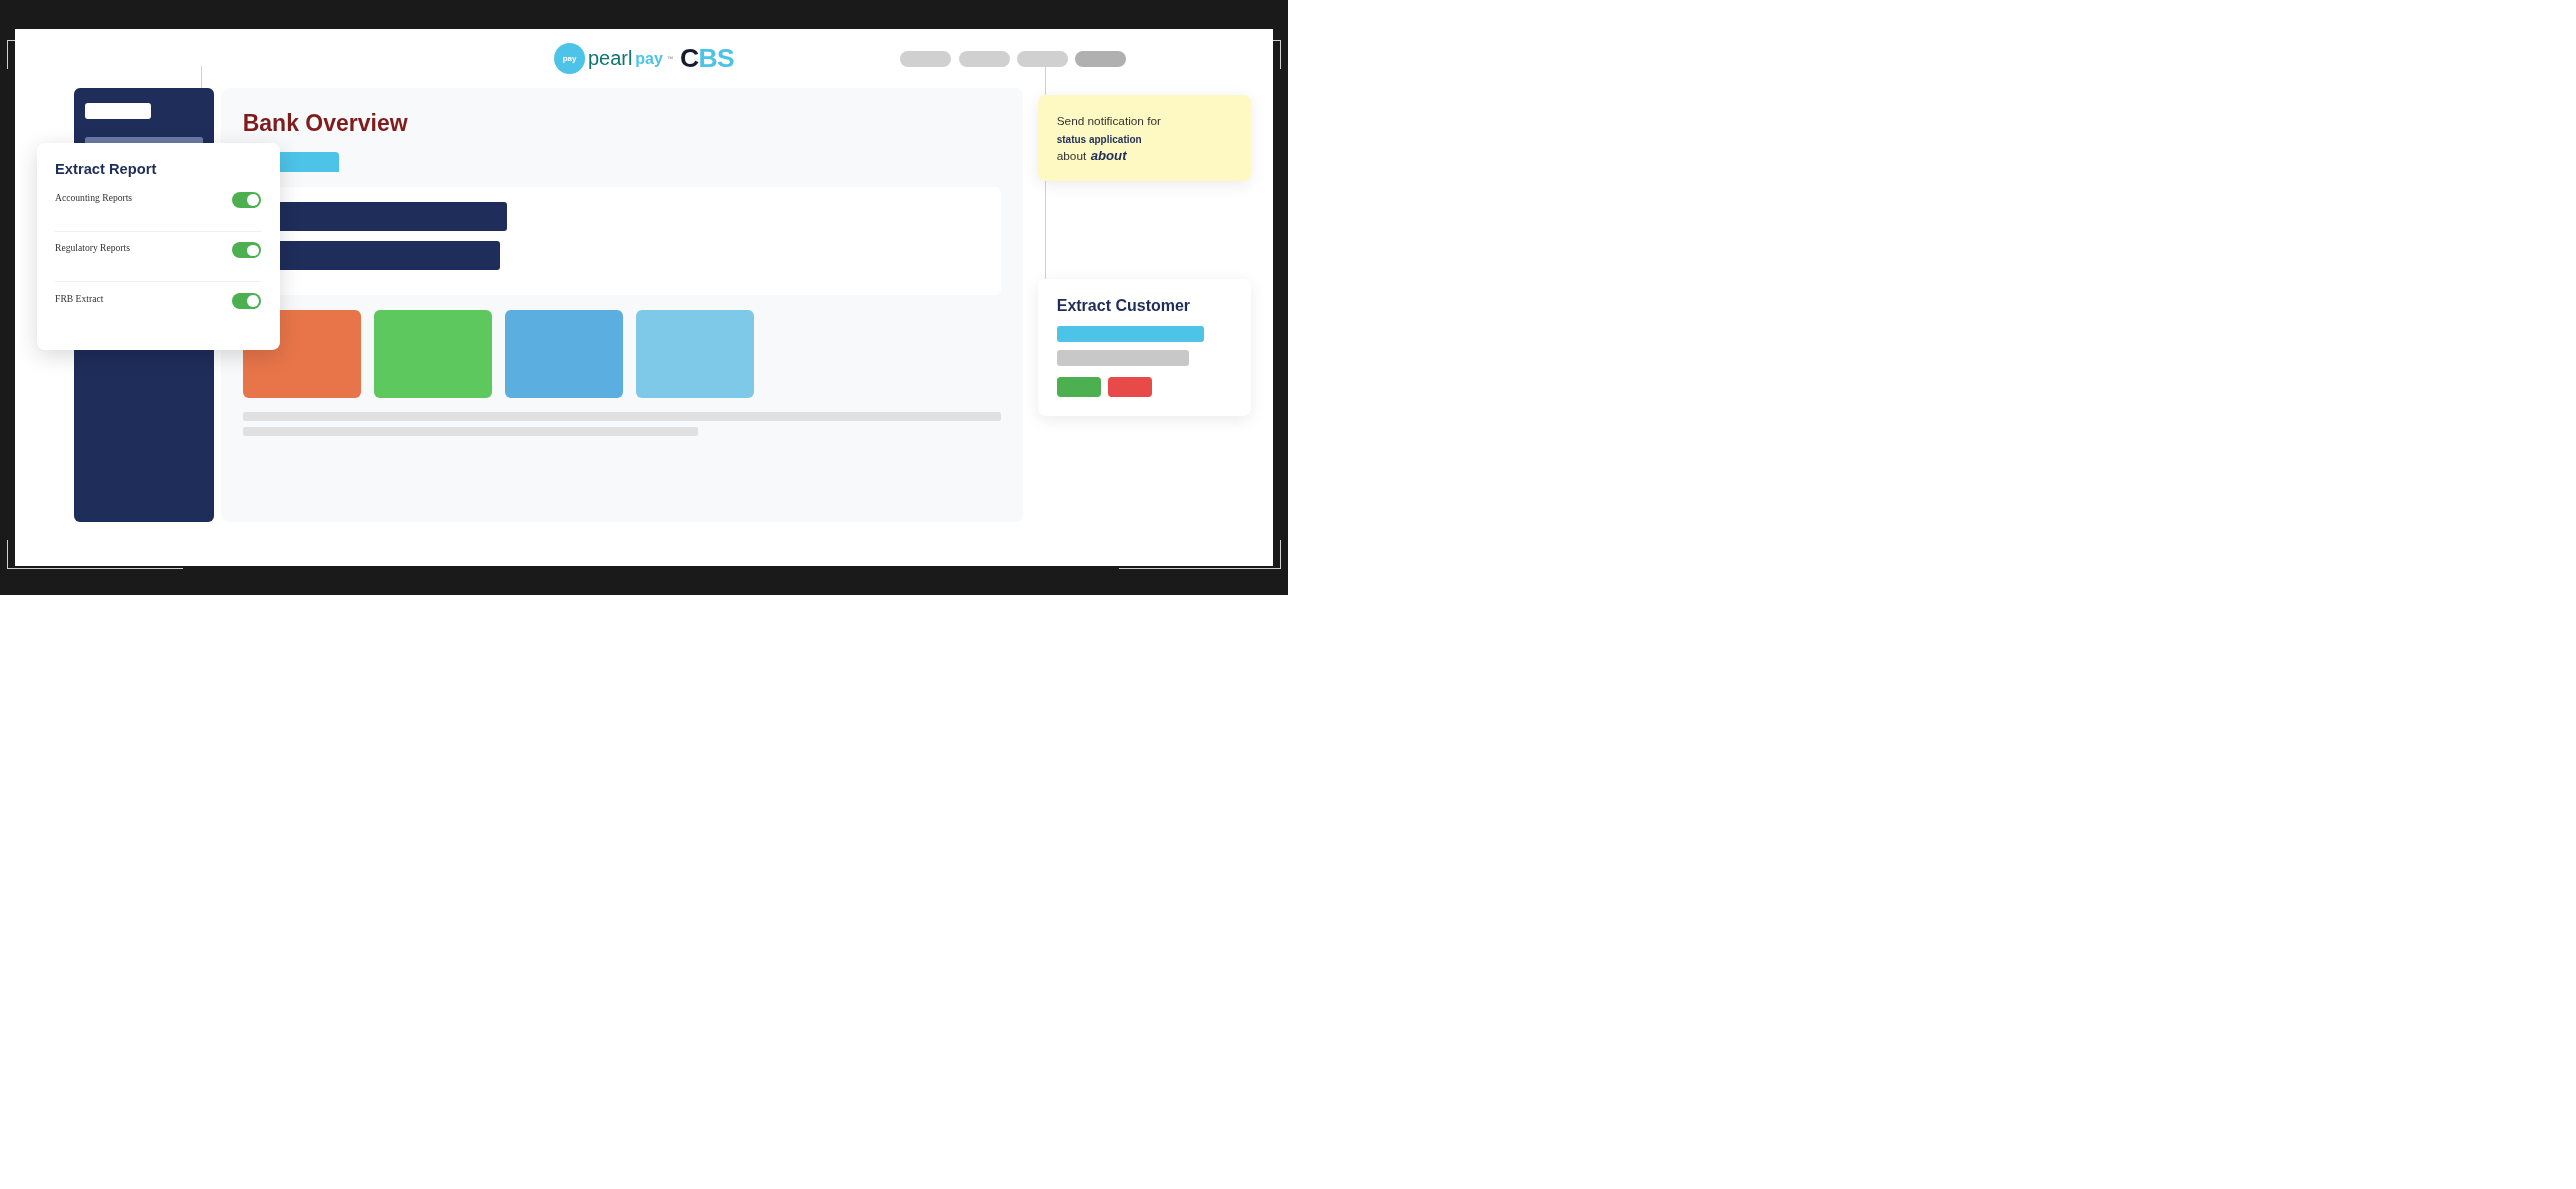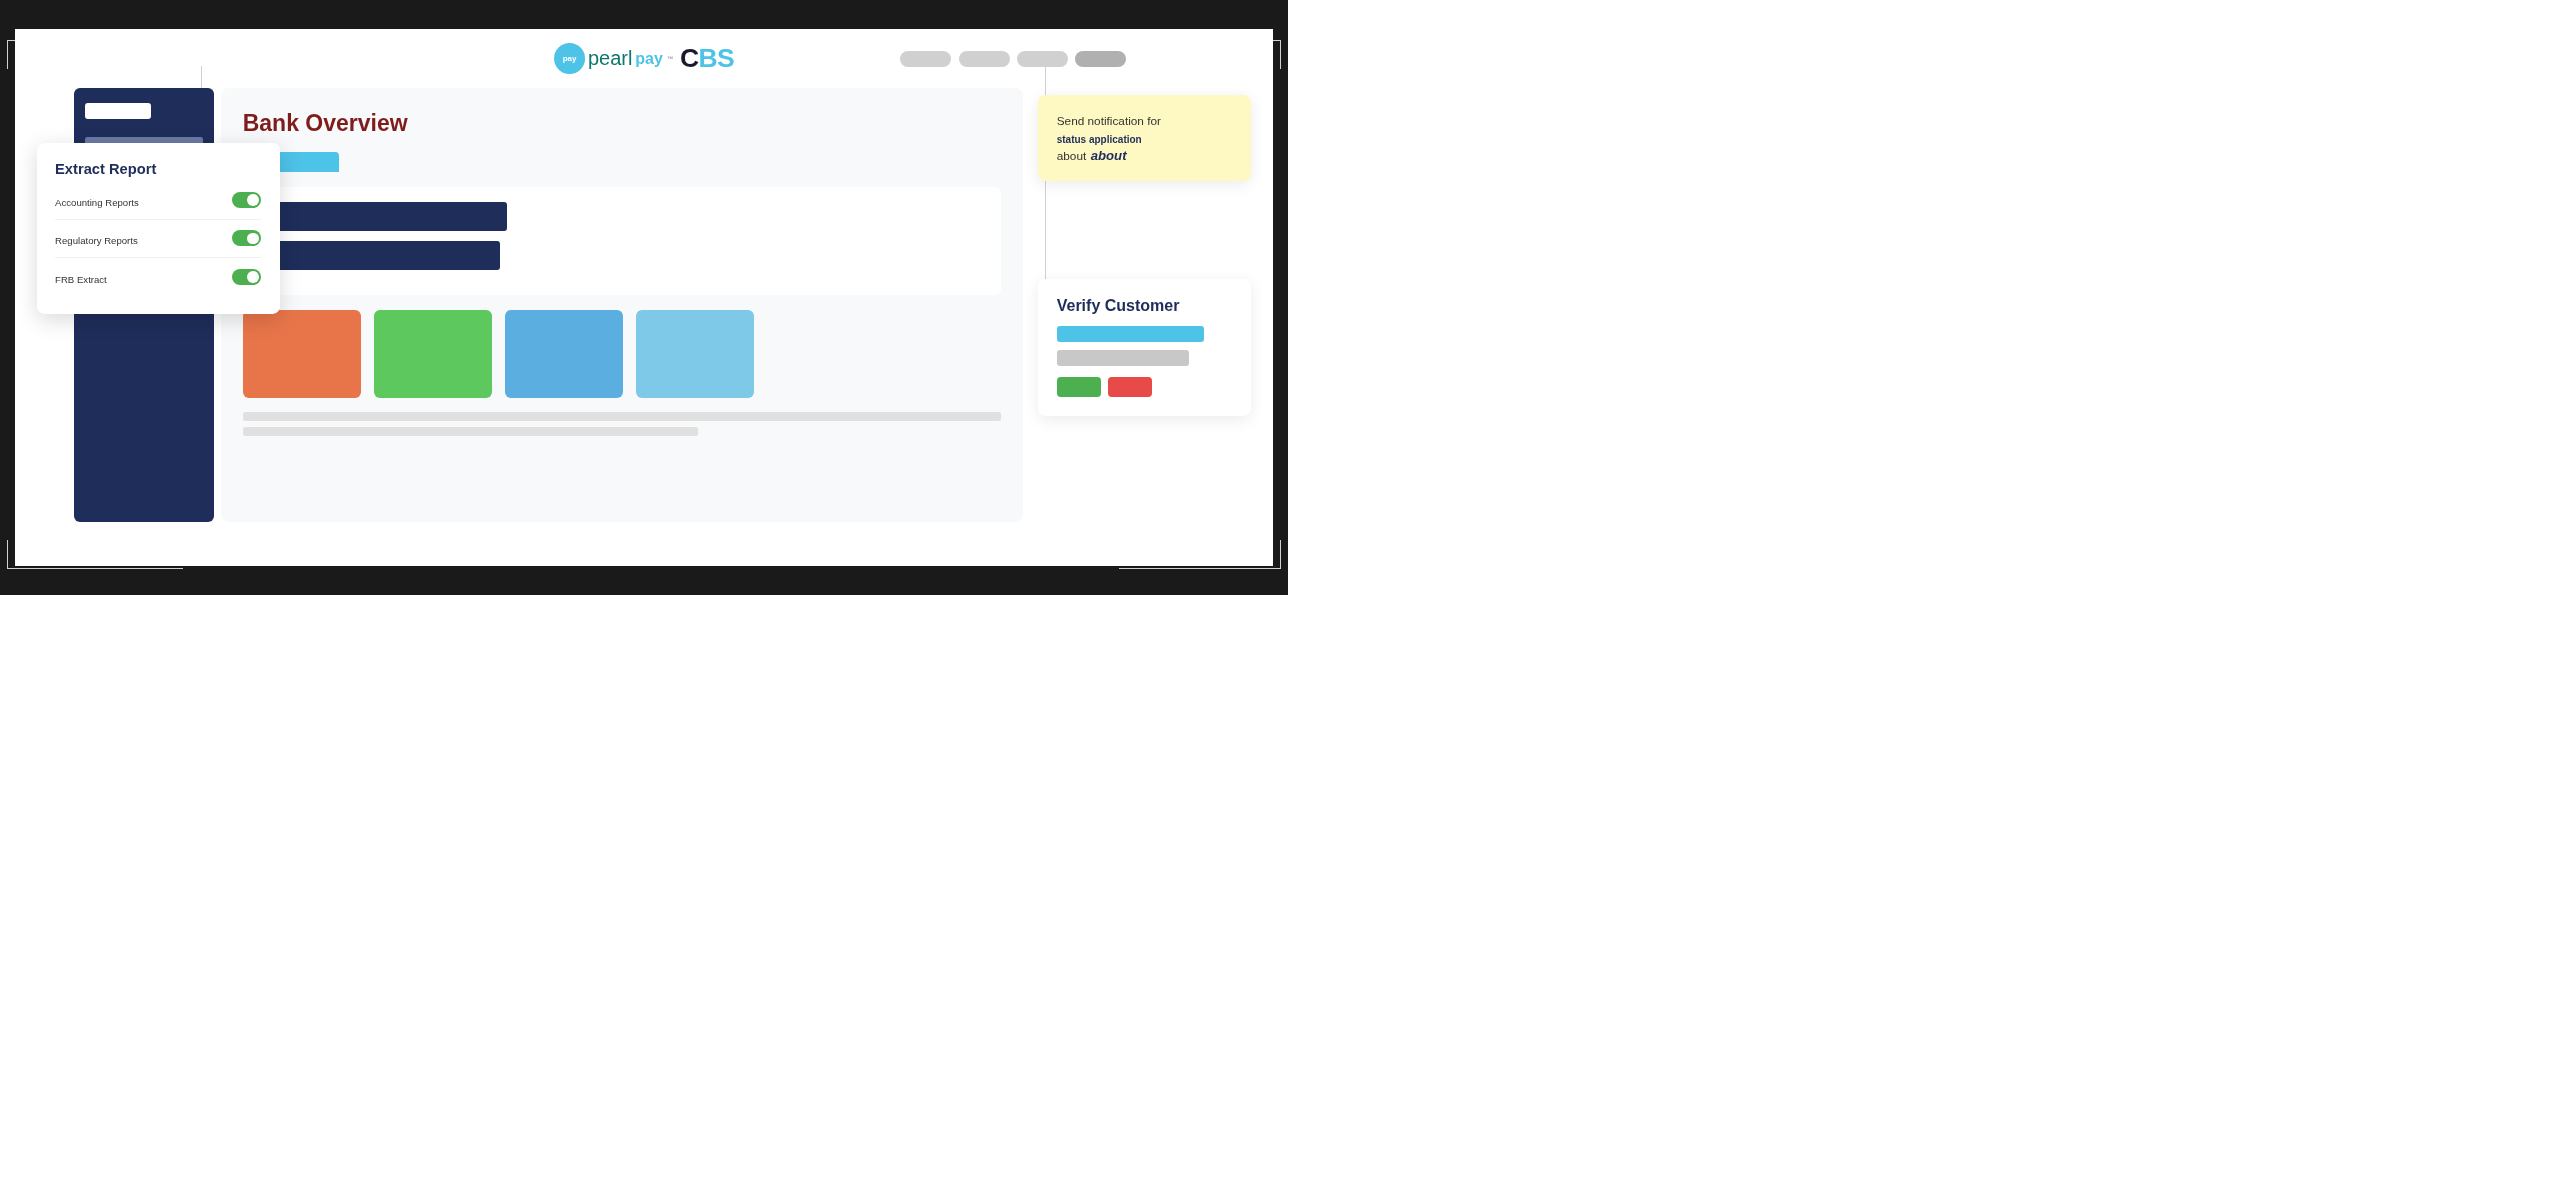--- a/index.html
+++ b/index.html
@@ -183,25 +183,26 @@
 
     .extract-title {
       font-size: 14.7px;
       font-weight: 800;
       color: #1e2d5a;
       margin-bottom: 14.7px;
     }
 
     .report-row {
       display: flex;
-      align-items: flex-end;
+      align-items: flex-start;
       justify-content: space-between;
       margin-bottom: 10.3px;
-      padding-bottom: 11px;
+      padding-bottom: 23px;
       border-bottom: 0.7px solid #f0f0f0;
+      font-family: Liberation Serif, serif;
     }
 
     .report-row:last-child {
       border-bottom: none;
       margin-bottom: 0;
     }
 
     .report-label {
       font-size: 9.6px;
       color: #333;
@@ -626,21 +627,21 @@
   <div class="notification-panel">
     <div class="notif-text">Send notification for</div>
     <div class="notif-highlight">status application</div>
     <div style="display:flex; gap:4.4px; align-items:baseline; margin-top:2.9px;">
       <span class="notif-about">about</span>
       <span class="notif-loans">about</span>
     </div>
   </div>
 
   <div class="verify-panel">
-    <div class="verify-title">Verify Customer</div>
+    <div class="verify-title">Extract Customer</div>
     <div class="verify-bar-blue"></div>
     <div class="verify-bar-gray"></div>
     <div class="verify-buttons">
       <div class="btn-green"></div>
       <div class="btn-red"></div>
     </div>
   </div>
 
 </div>
 

